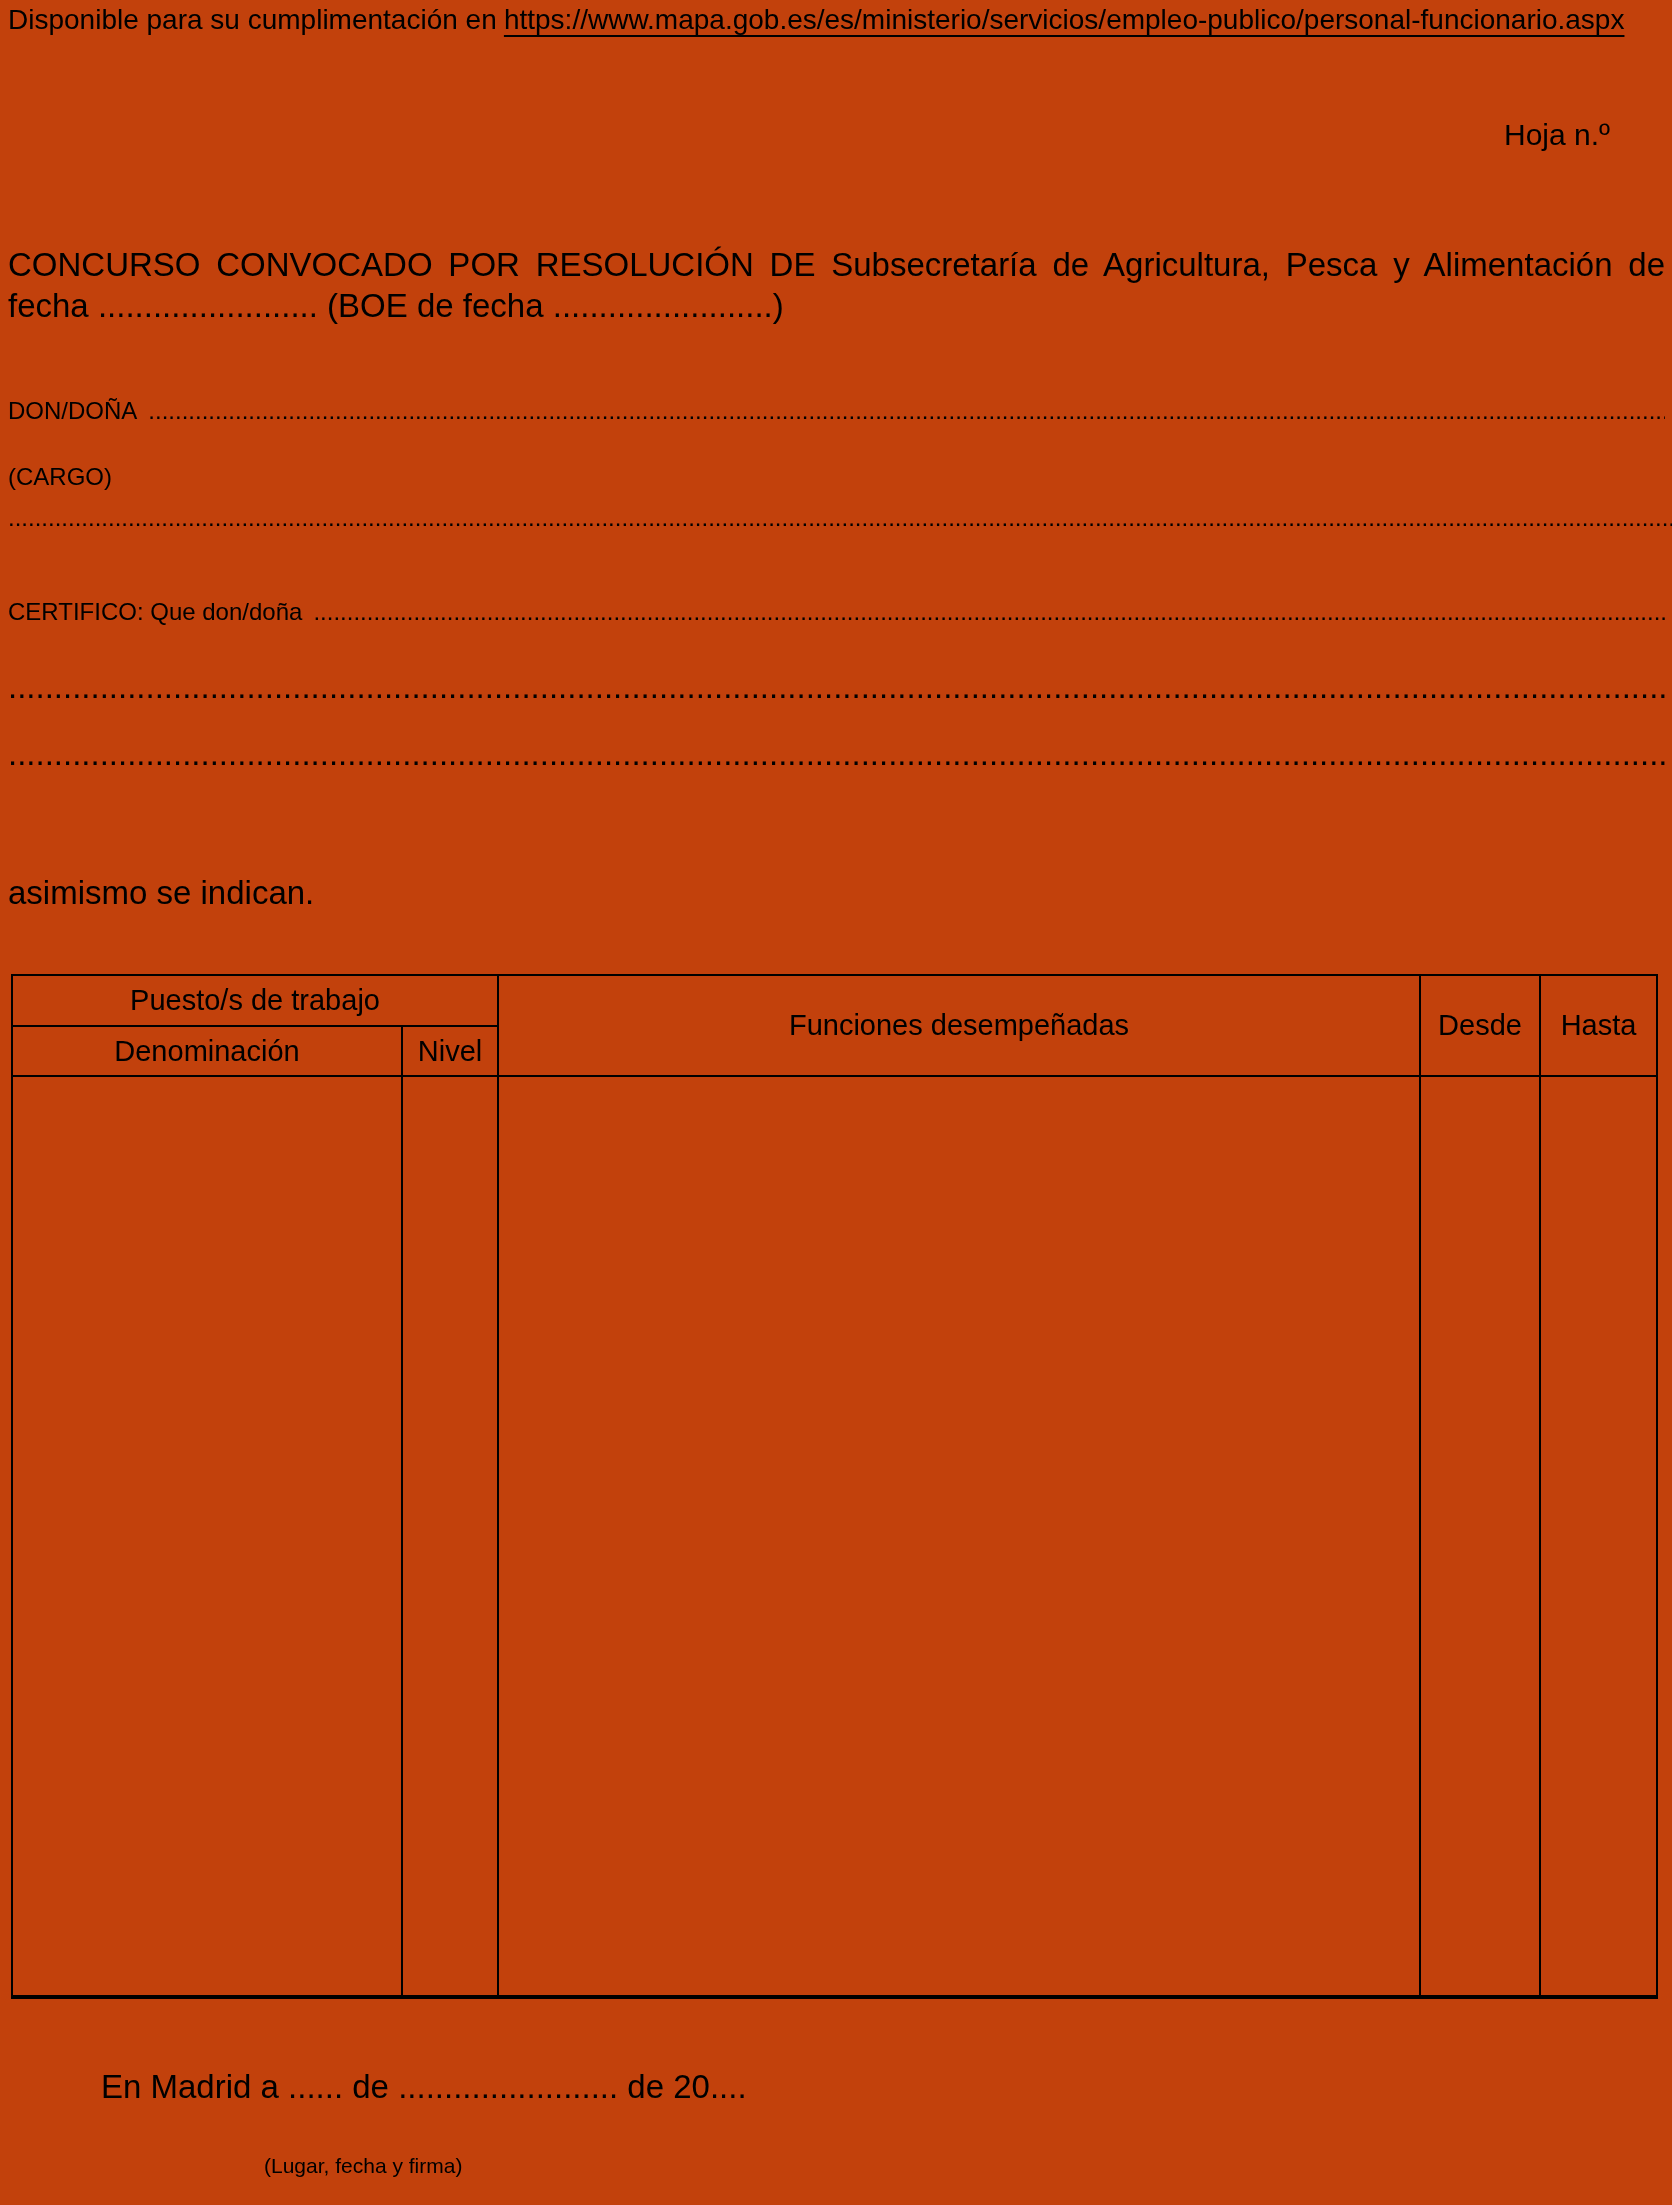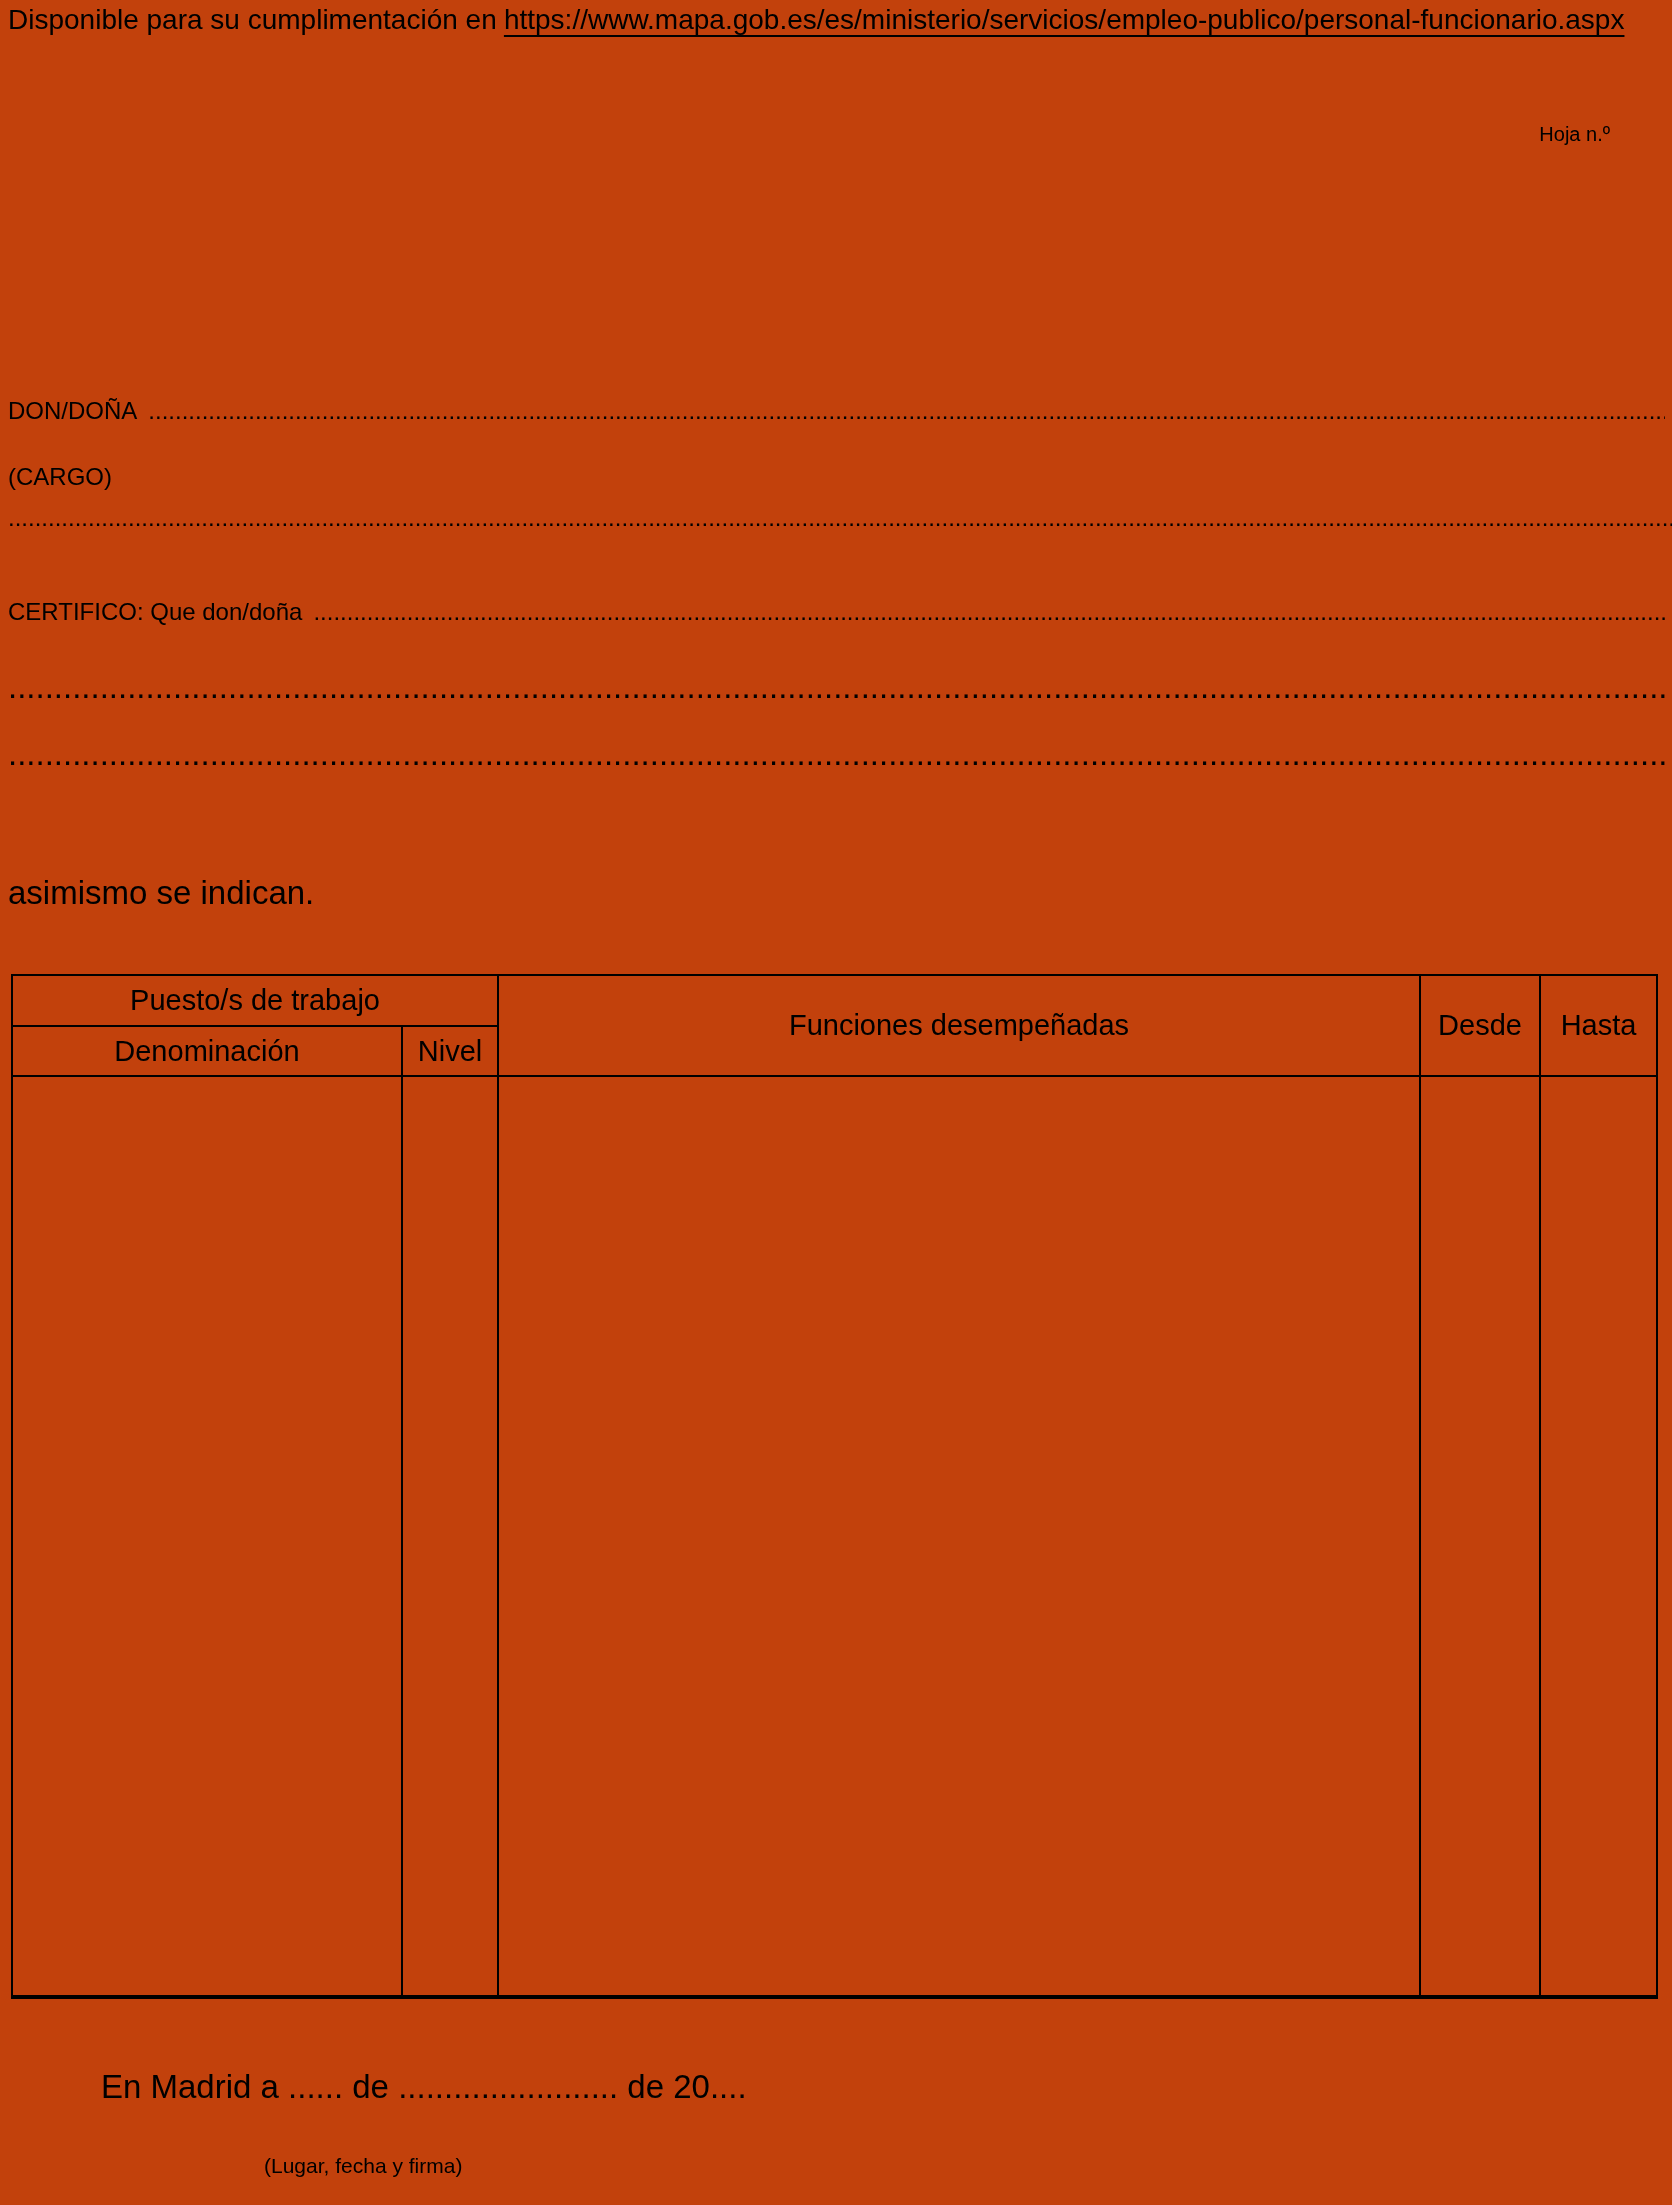--- a/index.html
+++ b/index.html
@@ -23,21 +23,21 @@
   }
   .topline .url {
     color: #000000;
     text-decoration: underline;
     text-decoration-thickness: 2.4px;
     text-underline-offset: 5.6px;
     margin-left: 7.2px;
   }
 
   
-  .hoja { right: 62px; top: 116px; font-size: 20px; line-height: 37px; }
+  .hoja { right: 62px; top: 116px; font-size: 30px; line-height: 37px; }
 
   
   .para { left: 8px; width: 1657px; font-size: 33px; line-height: 41px; }
   .heading { top: 244px; }
   .statement { top: 872px; }
   .jline { text-align: justify; text-align-last: justify; }
 
   
   .fieldline {
     left: 8px; width: 1657px;
@@ -89,20 +89,24 @@
 <body>
 
 <div class="page">
 
   <div class="abs topline">
     <span>Disponible para su cumplimentación en</span><a class="url" href="#">https://www.mapa.gob.es/es/ministerio/servicios/empleo-publico/personal-funcionario.aspx</a>
   </div>
 
   <div class="abs hoja">Hoja n.º</div>
 
+  <div class="abs para heading">
+    <div class="jline">CONCURSO CONVOCADO POR RESOLUCIÓN DE Subsecretaría de Agricultura, Pesca y Alimentación de</div>
+    <div>fecha ........................ (BOE de fecha ........................)</div>
+  </div>
 
   <div class="abs fieldline f-don">
     <span class="label">DON/DOÑA</span>
     <span class="dotfill">................................................................................................................................................................................................................................................................................................................................................................................................................</span>
   </div>
 
   <div class="abs fieldline f-cargo">
     <span class="label">(CARGO)</span>
     <span class="dotfill">................................................................................................................................................................................................................................................................................................................................................................................................................</span>
   </div>

